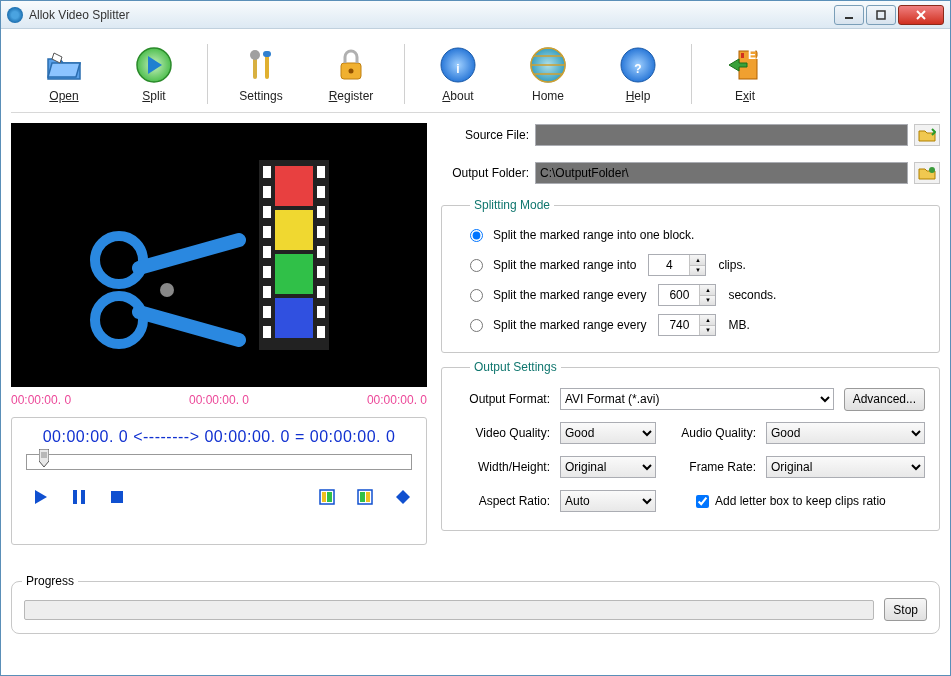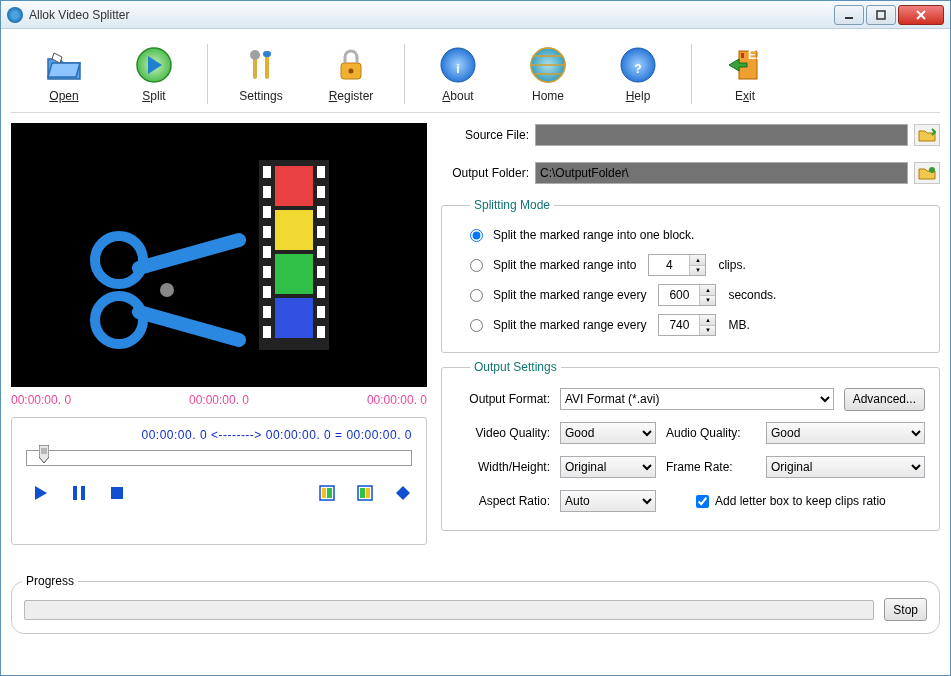--- a/index.html
+++ b/index.html
@@ -24,21 +24,21 @@
 .toolbtn .tlabel .u { text-decoration: underline; }
 .tb-sep { width: 1px; height: 60px; background: #d0d0d0; margin: 0 8px; }
 
 .main { display: flex; gap: 14px; margin-top: 10px; height: 446px; }
 .left-col { width: 416px; display: flex; flex-direction: column; }
 .preview { width: 416px; height: 264px; background: #000; position: relative; display: flex; align-items: center; justify-content: center; }
 .preview svg { width: 300px; height: 210px; }
 .timerow { display: flex; justify-content: space-between; color: #ec4899; font-size: 12px; margin-top: 6px; }
 
 .trimpanel { border: 1px solid #c8c8c8; border-radius: 3px; padding: 10px 14px 14px 14px; margin-top: 10px; height: 128px; }
-.trim-text { text-align: right; color: #1030d0; font-size: 12px; margin-bottom: 8px; letter-spacing: 0.5px; }
+.trim-text { text-align: center; color: #1030d0; font-size: 16px; margin-bottom: 8px; letter-spacing: 0.5px; }
 .slider-track { height: 16px; background: #fff; border: 1px solid #999; position: relative; margin: 6px 0 18px 0; }
 .slider-thumb { position: absolute; left: 12px; top: -6px; width: 10px; height: 20px; }
 .ctrlrow { display: flex; align-items: center; gap: 20px; padding-left: 6px; }
 .ctrlrow .smallbtn { width: 18px; height: 18px; cursor: pointer; }
 .ctrlrow .spacer { flex: 1; }
 
 .right-col { flex: 1; display: flex; flex-direction: column; gap: 8px; }
 
 .filerow { display: flex; align-items: center; gap: 6px; height: 24px; margin-bottom: 6px; }
 .filerow .lbl { width: 88px; text-align: right; }
@@ -55,25 +55,25 @@
 .spinbox input { width: 40px; border: none; height: 20px; text-align: center; }
 .spinbox .arrows { width: 16px; height: 20px; display: flex; flex-direction: column; border-left: 1px solid #c4c4c4; }
 .spinbox .arrows div { flex: 1; background: linear-gradient(#f6f6f6,#e0e0e0); display: flex; align-items: center; justify-content: center; font-size: 6px; cursor: pointer; border-bottom: 1px solid #c4c4c4; }
 .spinbox .arrows div:last-child { border-bottom: none; }
 
 .outgrid { margin-top: 6px; }
 .outrow { display: flex; align-items: center; gap: 10px; height: 34px; }
 .outrow .olbl { width: 94px; text-align: right; }
 .outrow select.wide { flex: 1; height: 22px; border: 1px solid #abadb3; background: #fff; }
 .outrow select.narrow { width: 96px; height: 22px; border: 1px solid #abadb3; background: linear-gradient(#fafafa,#e8e8e8); }
-.outrow .olbl2 { width: 90px; }
+.outrow .olbl2 { width: 90px; text-align: right; }
 .btn { height: 23px; padding: 0 8px; border: 1px solid #9a9a9a; background: linear-gradient(#f6f6f6,#e0e0e0); cursor: pointer; border-radius: 3px; }
 .chkrow { display: flex; align-items: center; gap: 6px; }
 
-.progress-group { border: 1px solid #c8c8c8; border-radius: 13px; padding: 16px 12px 12px 12px; position: relative; margin-top: 12px; }
+.progress-group { border: 1px solid #c8c8c8; border-radius: 8px; padding: 16px 12px 12px 12px; position: relative; margin-top: 12px; }
 .progress-group .legend { position: absolute; top: -8px; left: 10px; background: #fff; padding: 0 4px; }
 .progrow { display: flex; align-items: center; gap: 10px; }
 .progbar { flex: 1; height: 20px; border: 1px solid #b8b8b8; background: #eee; border-radius: 2px; }
 
 </style>
 </head>
 <body>
 
 <div class="window">
   <div class="titlebar">

